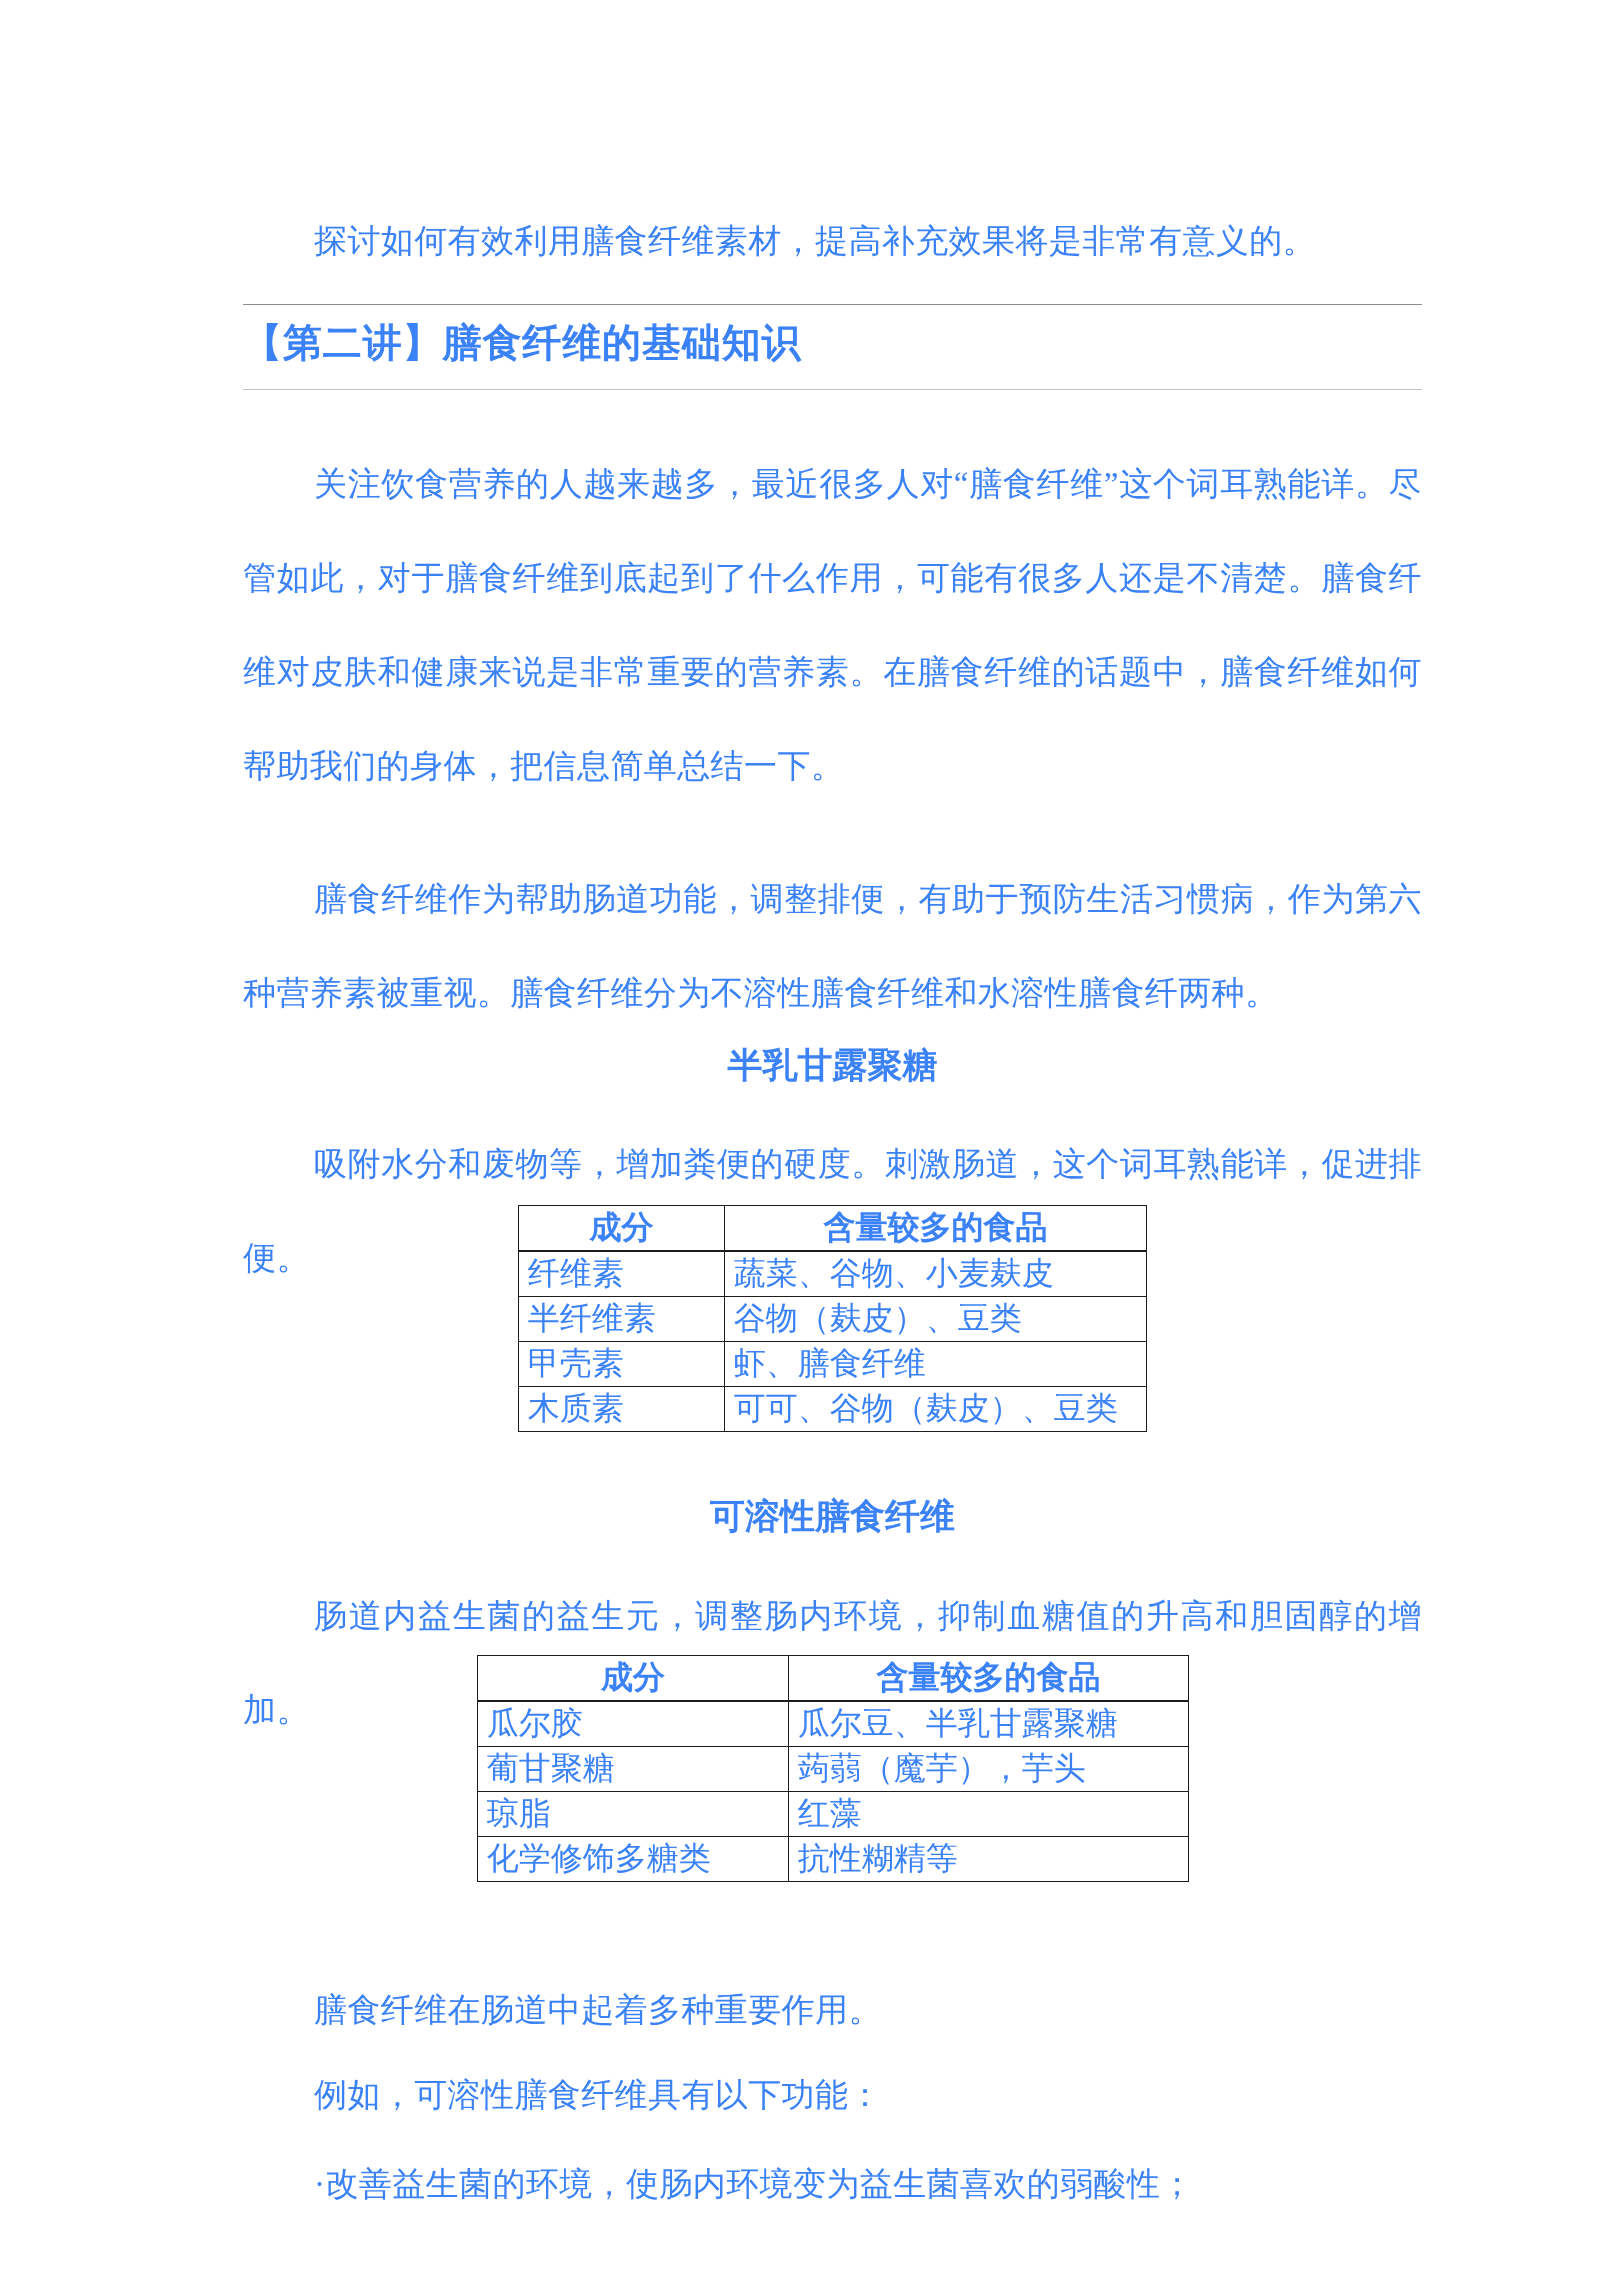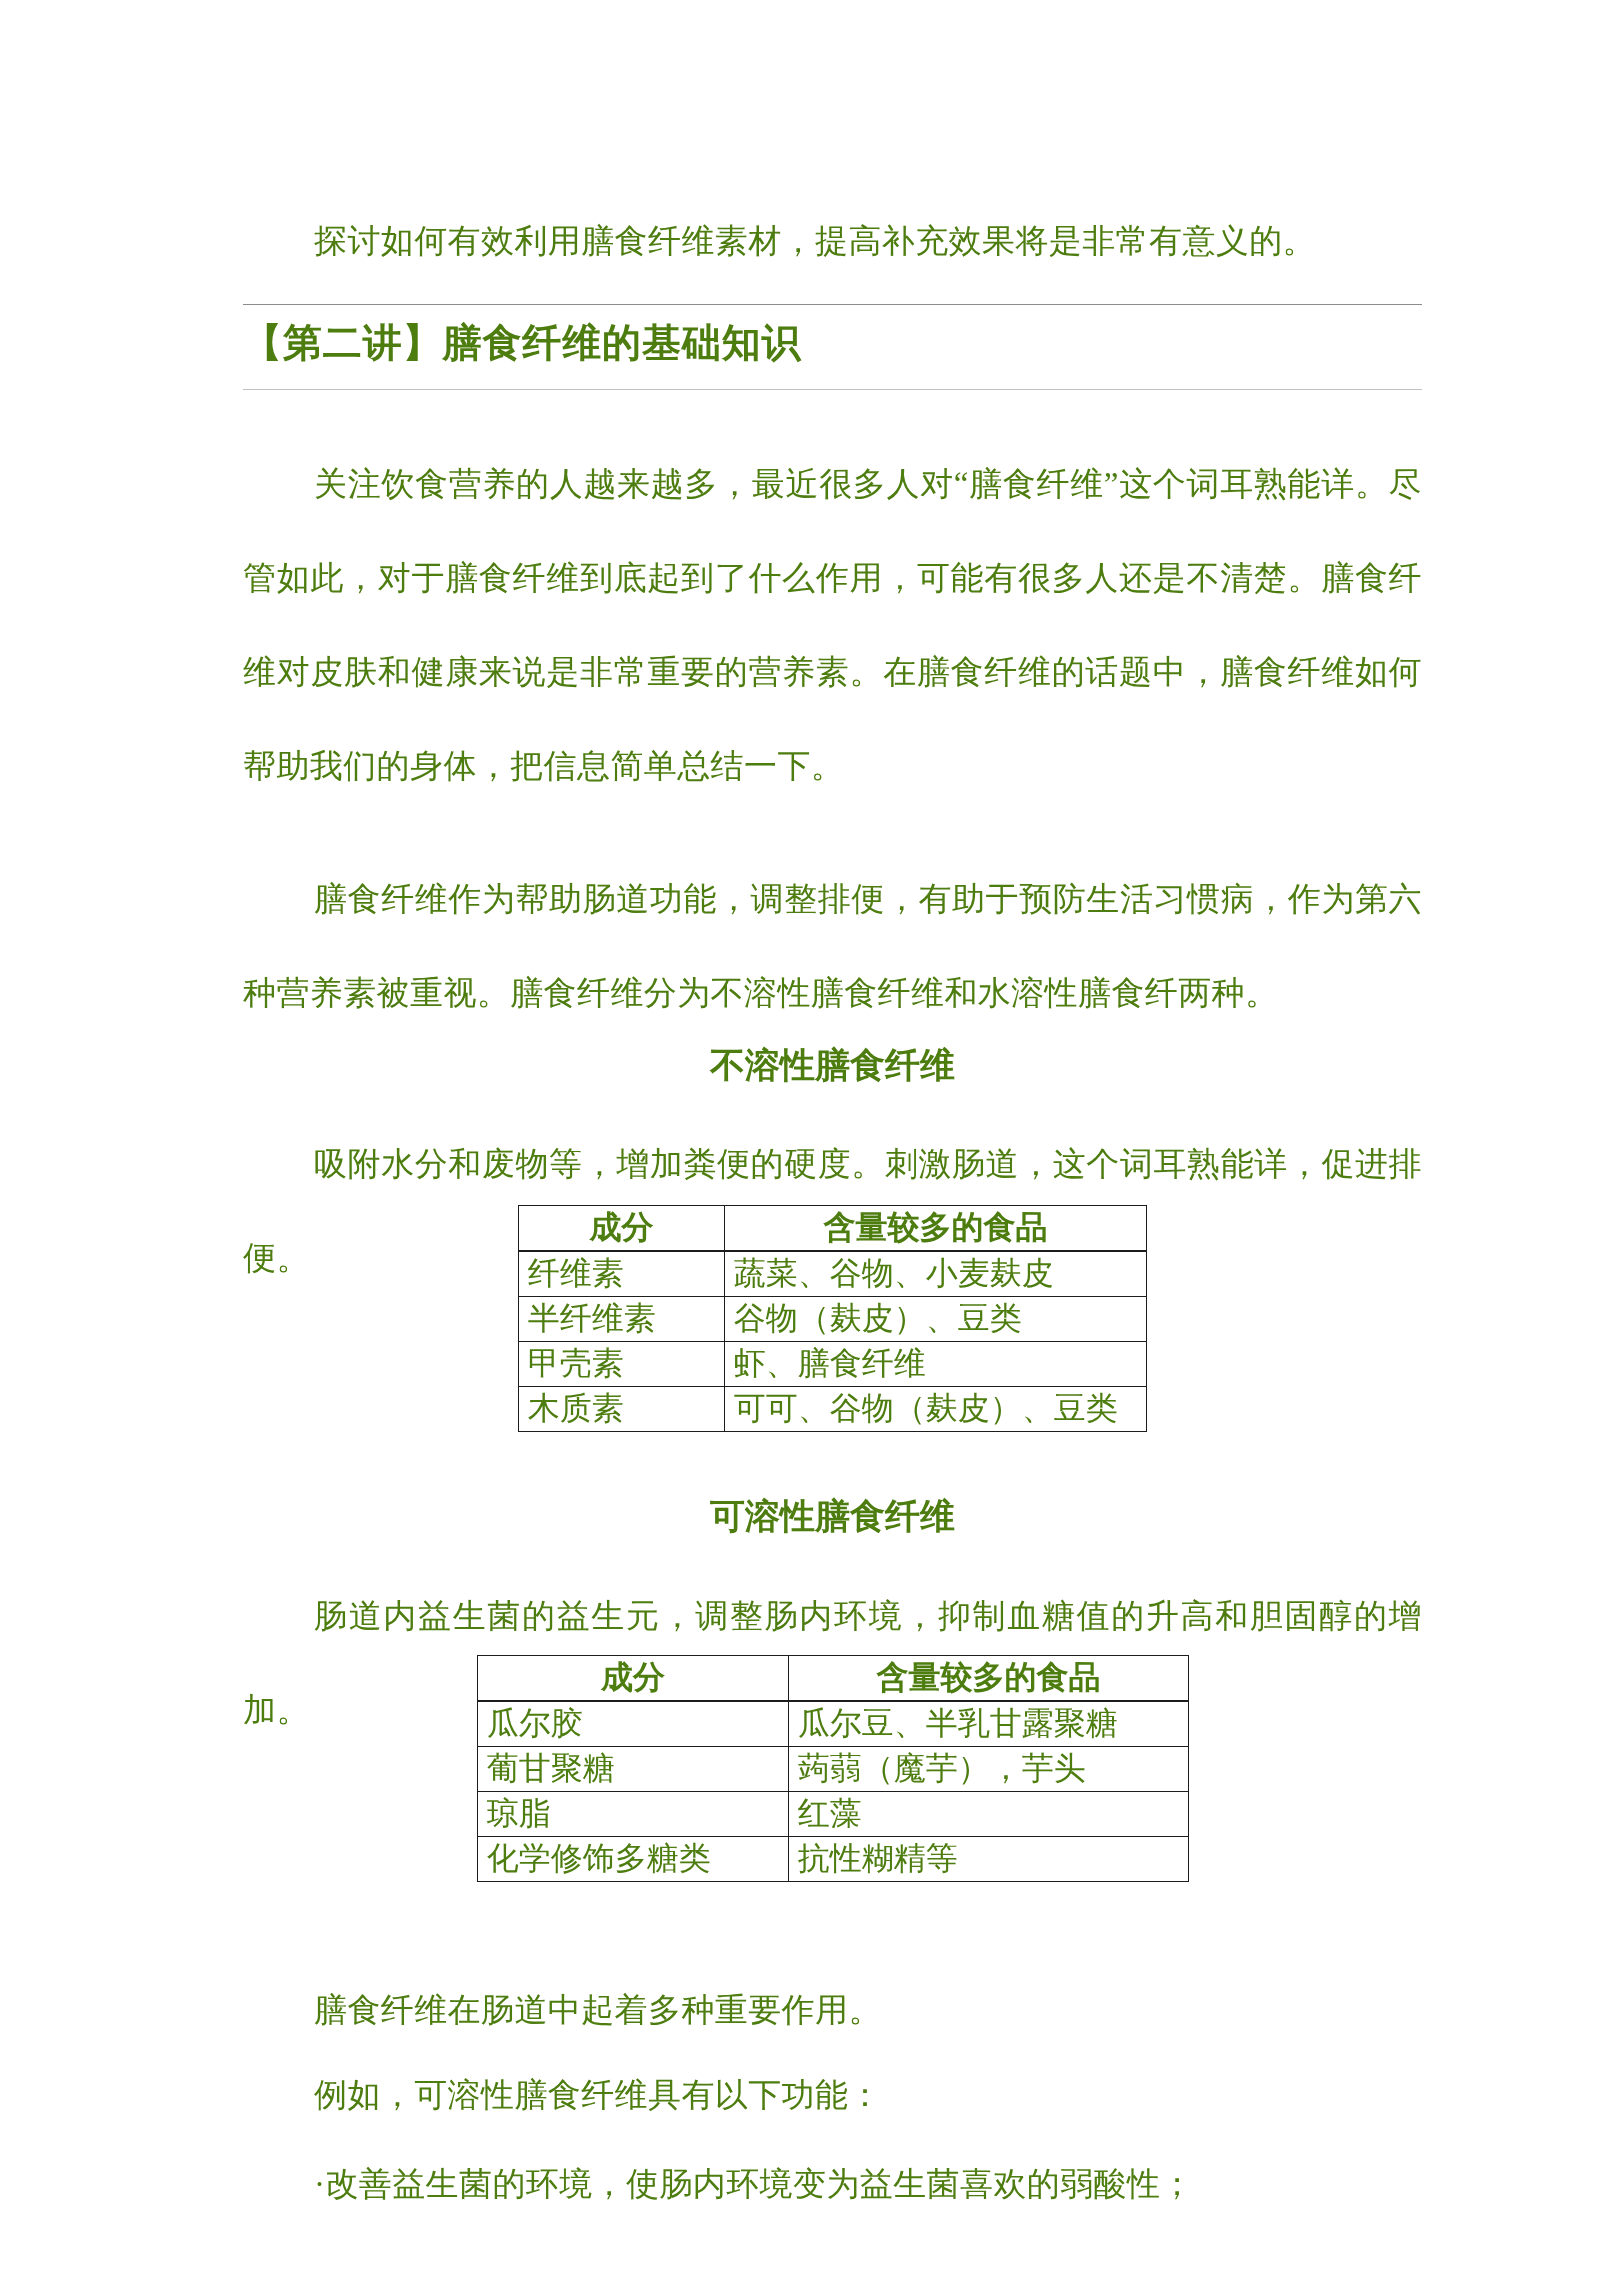--- a/index.html
+++ b/index.html
@@ -2,21 +2,21 @@
 <html style="font-size:14px"><head>
 <meta charset="utf-8">
 <style>
   html, body { margin: 0; padding: 0; background: #e8e8e8; }
   .page {
     position: relative;
     width: 1623px;
     height: 2295px;
     background: #ffffff;
     font-family: "Liberation Serif", "DejaVu Serif", serif;
-    color: #4d7c0f;
+    color: #3b82f6;
     overflow: hidden;
   }
   .blk {
     position: absolute;
     left: 243px;
     width: 1179px;
   }
   .para {
     margin: 0;
     font-size: 33px;
@@ -102,21 +102,21 @@
   <p id="intro" class="blk para indent">探讨如何有效利用膳食纤维素材，提高补充效果将是非常有意义的。</p>
 
   <div id="heading-block" class="blk">
     <h1>【第二讲】膳食纤维的基础知识</h1>
   </div>
 
   <p id="para1" class="blk para indent">关注饮食营养的人越来越多，最近很多人对“膳食纤维”这个词耳熟能详。尽管如此，对于膳食纤维到底起到了什么作用，可能有很多人还是不清楚。膳食纤维对皮肤和健康来说是非常重要的营养素。在膳食纤维的话题中，膳食纤维如何帮助我们的身体，把信息简单总结一下。</p>
 
   <p id="para2" class="blk para indent">膳食纤维作为帮助肠道功能，调整排便，有助于预防生活习惯病，作为第六种营养素被重视。膳食纤维分为不溶性膳食纤维和水溶性膳食纤两种。</p>
 
-  <h2 id="h-insoluble" class="subhead">不溶性膳食纤维</h2>
+  <h2 id="h-insoluble" class="subhead">半乳甘露聚糖</h2>
 
   <p id="desc-insoluble" class="blk para indent">吸附水分和废物等，增加粪便的硬度。刺激肠道，这个词耳熟能详，促进排便。</p>
 
   <table id="table-insoluble" class="fiber">
     <colgroup>
         <col class="c1">
         <col class="c2">
       </colgroup>
     <tbody>
         <tr>

